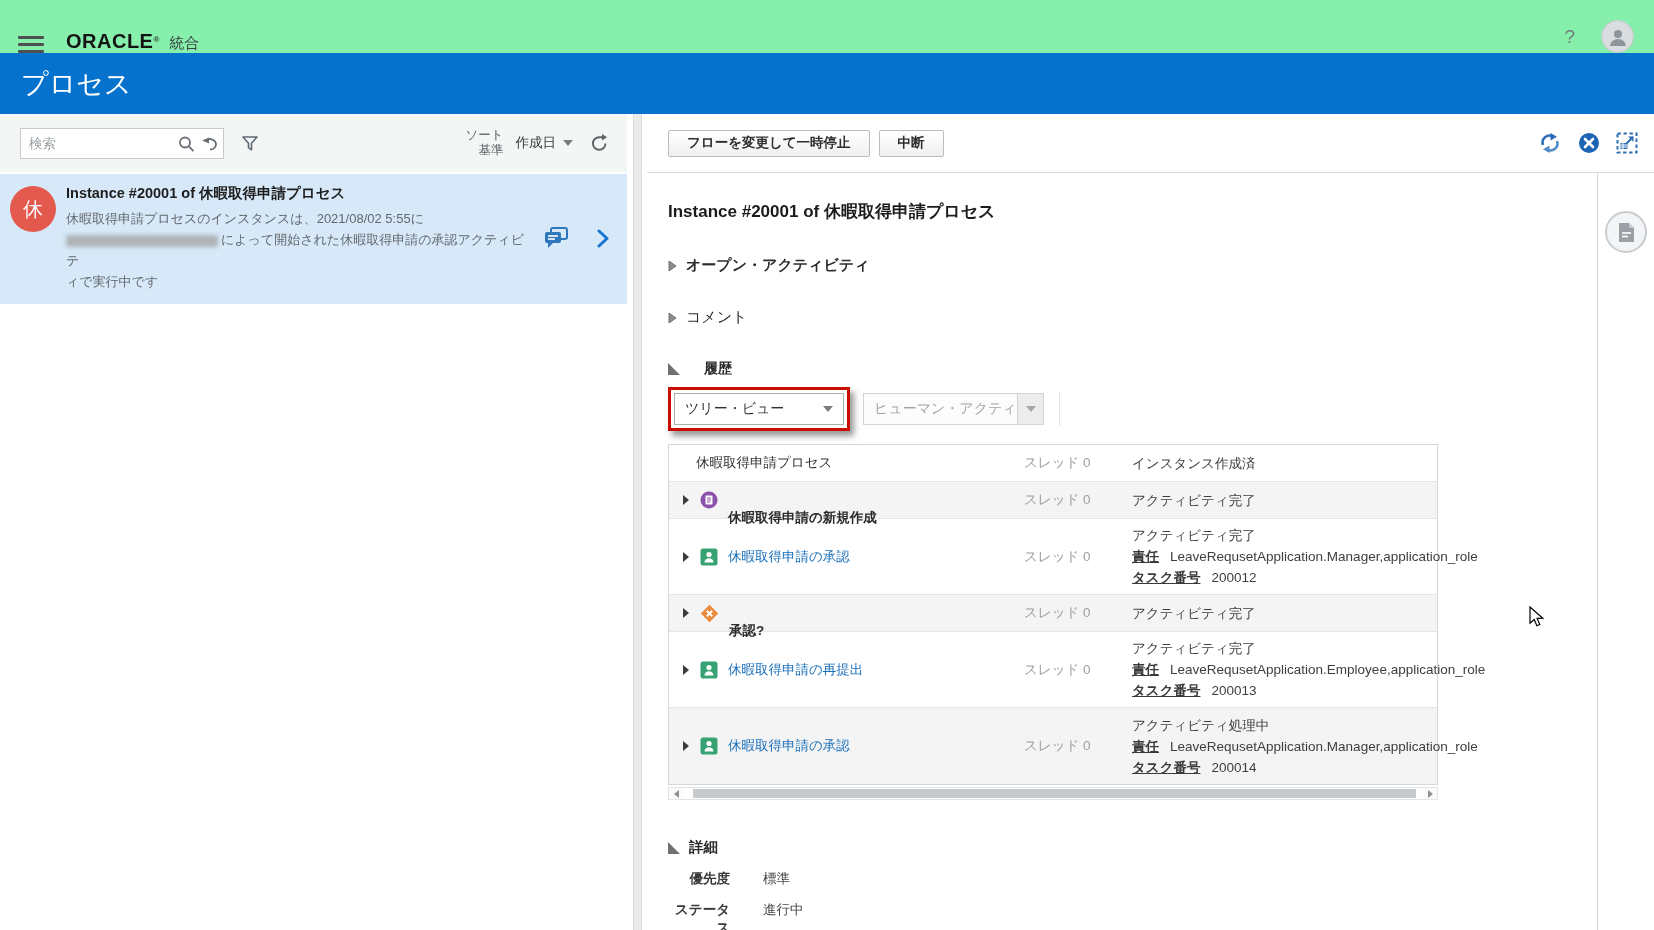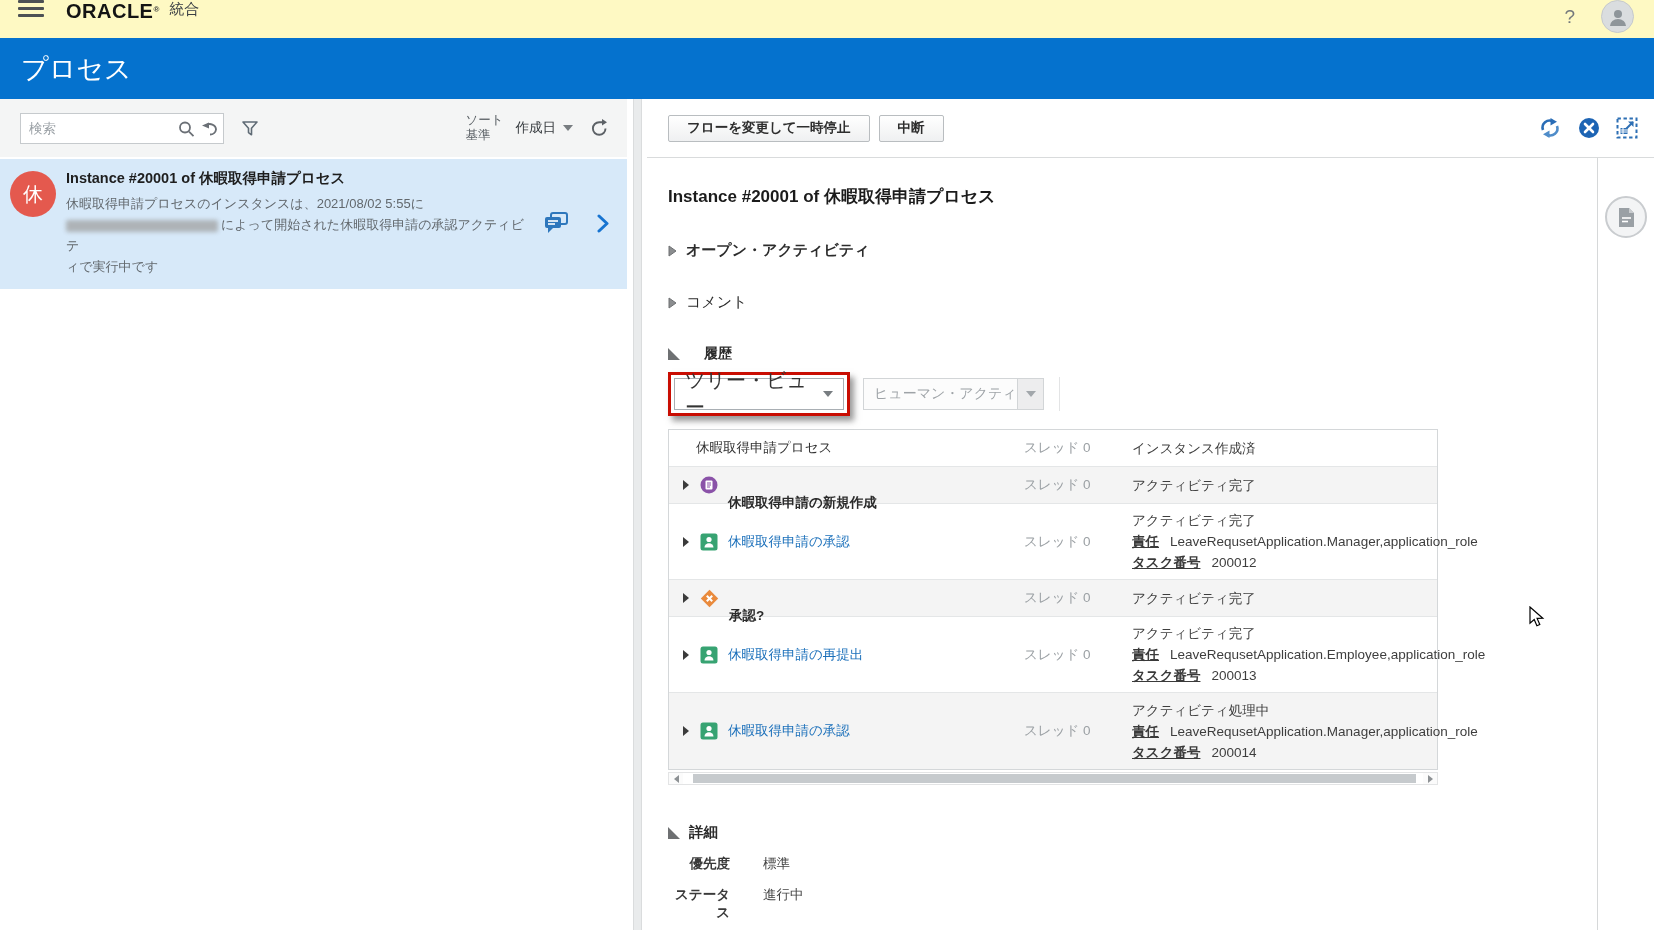--- a/index.html
+++ b/index.html
@@ -1,20 +1,20 @@
 <!DOCTYPE html>
 <html lang="ja"><head>
 <meta charset="utf-8">
 <style>
   * { margin:0; padding:0; box-sizing:border-box; }
   body { font-family:"Liberation Sans","DejaVu Sans",sans-serif; background:#ffffff; }
   .screen { position:relative; width:1654px; height:930px; background:#fff; overflow:hidden; color:#333; font-size:14px; }
 
   
-  .topbar { height:38px; background:#fef9c3; display:flex; align-items:flex-start; padding:0 16px; }
+  .topbar { height:53px; background:#86efac; display:flex; align-items:flex-end; padding:0 16px; }
   .burger { width:26px; display:flex; flex-direction:column; gap:4px; margin:0 22px 0 2px; cursor:pointer; }
   .burger span { height:3px; background:#4d5154; border-radius:1px; }
   .brand { font-weight:800; font-size:20px; letter-spacing:.5px; color:#141414; }
   .reg { font-size:8px; vertical-align:super; font-weight:700; }
   .product { font-size:15px; color:#3b4045; margin-left:10px; }
   .topbar-right { margin-left:auto; display:flex; align-items:center; gap:26px; padding-right:4px; }
   .help { font-size:19px; color:#73787c; cursor:pointer; }
   .avatar { width:33px; height:33px; border-radius:50%; background:#dadddf; border:1px solid #c5c9cc; display:flex; align-items:center; justify-content:center; cursor:pointer; }
 
   
@@ -25,21 +25,21 @@
 
   
   .left-panel { width:627px; display:flex; flex-direction:column; background:#fff; }
   .lp-toolbar { height:58px; background:#f4f5f5; display:flex; align-items:center; padding:0 18px 0 20px; flex:none; }
   .search-wrap { position:relative; width:204px; flex:none; }
   .search-input { width:100%; height:31px; border:1px solid #c6cacd; background:#fff; padding:0 46px 0 8px; font-size:13.5px; color:#333; font-family:inherit; }
   .search-input::placeholder { color:#9aa0a5; }
   .si-icons { position:absolute; right:5px; top:50%; transform:translateY(-44%); display:flex; gap:7px; align-items:center; }
   .filter-btn { margin-left:18px; cursor:pointer; display:flex; }
   .lp-spacer { flex:1; }
-  .sort-by { font-size:12.5px; color:#5a6065; text-align:left; line-height:1.2; }
+  .sort-by { font-size:12.5px; color:#5a6065; text-align:right; line-height:1.2; }
   .sort-field { display:flex; align-items:center; gap:7px; margin-left:12px; font-size:13.5px; color:#34393d; cursor:pointer; }
   .caret-down { width:0; height:0; border-left:5px solid transparent; border-right:5px solid transparent; border-top:6px solid #787d81; }
   .lp-refresh { margin-left:17px; cursor:pointer; display:flex; }
 
   .instance-card { margin-top:2px; background:#d7e9f9; display:flex; padding:10px 14px 12px 10px; gap:10px; cursor:pointer; }
   .inst-avatar { width:46px; height:46px; border-radius:50%; background:#e4594e; color:#fff; font-size:20px; display:flex; align-items:center; justify-content:center; flex:none; margin-top:2px; }
   .inst-body { flex:1; min-width:0; }
   .inst-title { font-size:14.5px; font-weight:bold; color:#1e1e1e; margin-bottom:5px; }
   .inst-desc { font-size:13px; color:#62686d; line-height:1.62; }
   .inst-desc span { display:block; }
@@ -65,21 +65,21 @@
 
   .page-title { margin-top:27px; font-size:17px; font-weight:bold; color:#1b1b1b; }
   .sec { display:flex; align-items:center; gap:9px; font-size:15px; color:#2c2c2c; cursor:pointer; }
   .sec-open-activities { margin-top:33px;font-weight:bold; }
   .sec-comments { margin-top:33px; }
   .sec-history { margin-top:33px; font-weight:bold; font-size:14px;gap:24px; }
   .sec-details { margin-top:38px; font-weight:bold; font-size:14.5px; }
 
   .hist-controls { margin-top:9px; display:flex; align-items:flex-start; }
   .red-annotation { border:3px solid #c90d02; box-shadow:4px 5px 6px rgba(70,70,70,.55); padding:3px; background:#fff; }
-  .dropdown { width:170px; height:32px; border:1px solid #a9afb4; background:#fff; display:flex; align-items:center; padding:0 10px; font-size:20px; color:#333; cursor:pointer; }
+  .dropdown { width:170px; height:32px; border:1px solid #a9afb4; background:#fff; display:flex; align-items:center; padding:0 10px; font-size:14px; color:#333; cursor:pointer; }
   .dropdown .caret-down { margin-left:auto; }
   .dd-disabled { margin-left:13px; margin-top:6px; display:flex; height:32px; }
   .dd-text { width:155px; border:1px solid #d2d5d7; background:#fcfcfc; color:#9ea3a7; display:flex; align-items:center; padding:0 10px; font-size:14px; white-space:nowrap; overflow:hidden; }
   .dd-btn { width:26px; border:1px solid #d2d5d7; border-left:none; background:#ededee; display:flex; align-items:center; justify-content:center; cursor:pointer; }
   .dd-btn .caret-down { border-top-color:#a2a7ab; }
   .vsep { width:1px; height:34px; background:#e3e4e5; margin:5px 0 0 15px; }
 
   .hist-table { margin-top:13px; width:770px; border:1px solid #d4d7d9; font-size:13.5px; }
   .hrow { display:flex; border-bottom:1px solid #e4e6e7; background:#fff; }
   .hrow:last-child { border-bottom:none; }

